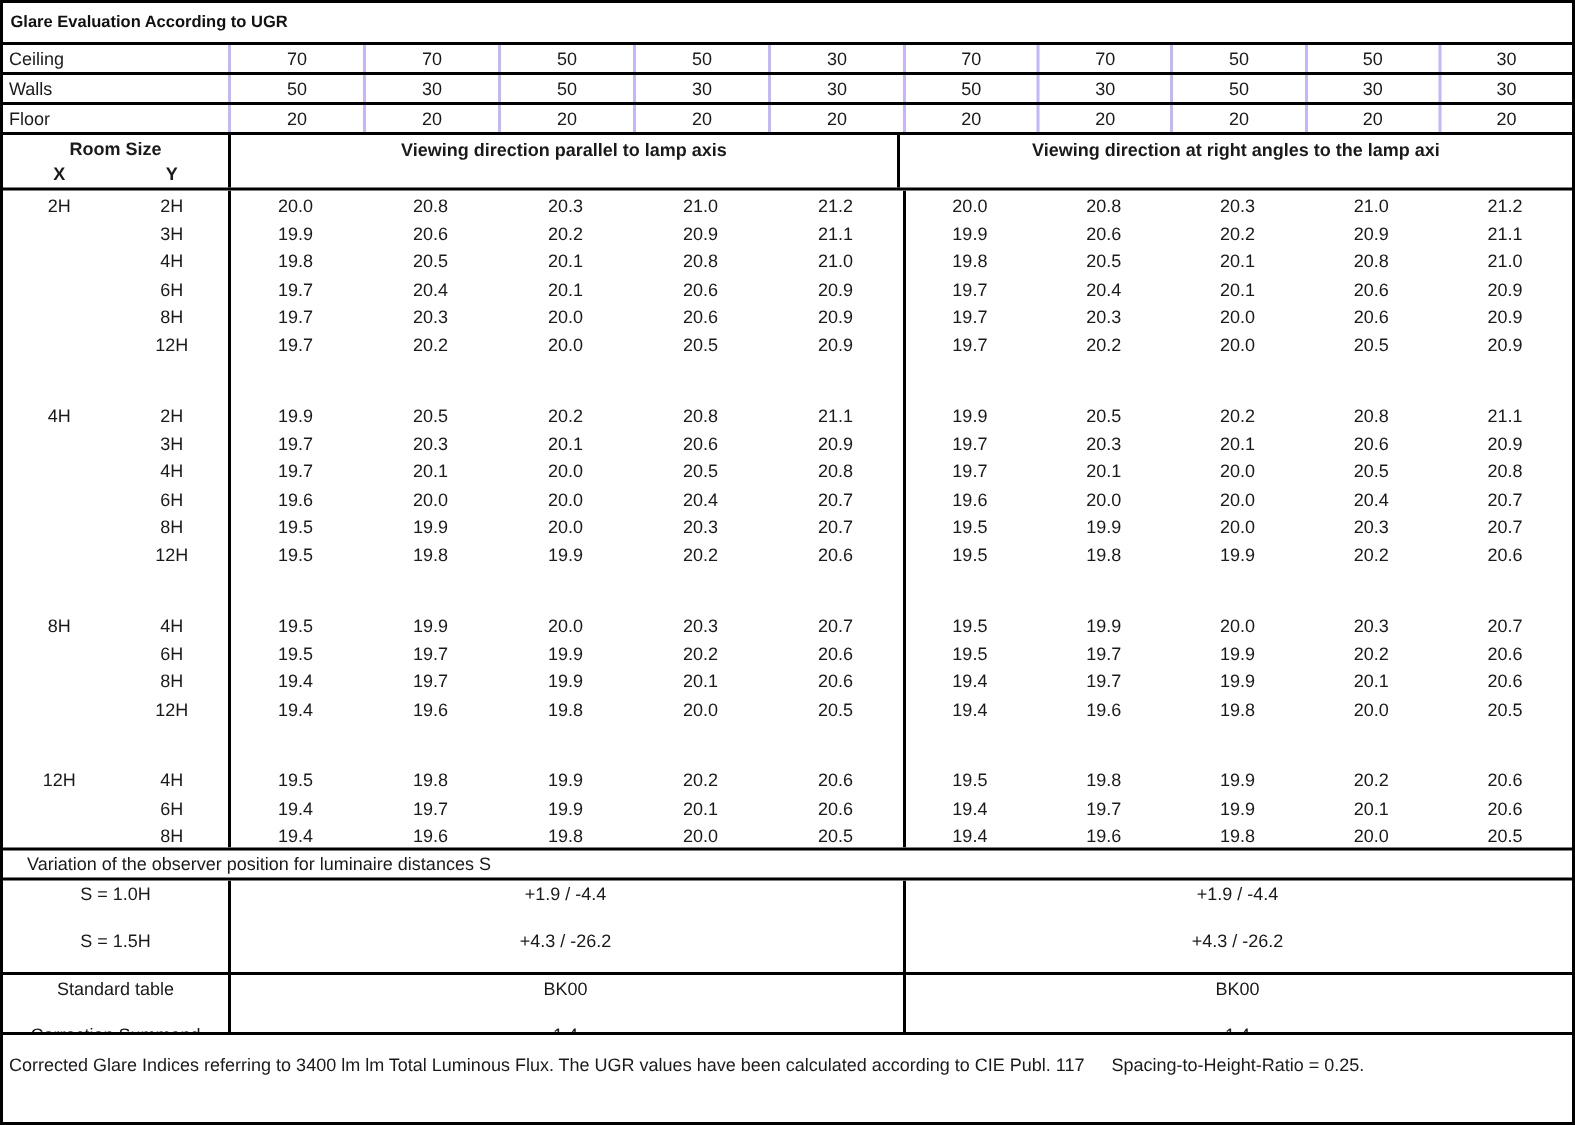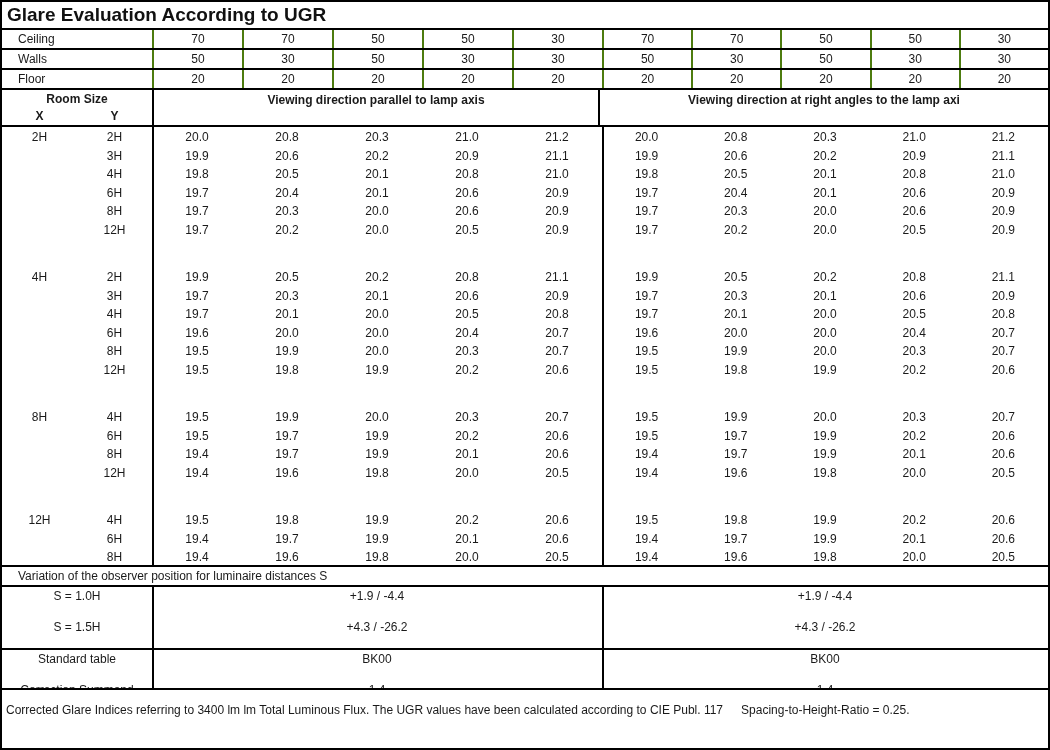--- a/index.html
+++ b/index.html
@@ -9,25 +9,25 @@
     border: 2px solid #000;
     background: #fff;
     font-family: "Liberation Sans", sans-serif;
     font-size: 12px;
     color: #1a1a1a;
     overflow: hidden;
     position: relative;
   }
   
   .title-row { height: 28px; border-bottom: 2px solid #000; display: flex; align-items: center;
-               padding-left: 5px; font-weight: bold; font-size: 19px; color: #111; }
+               padding-left: 5px; font-weight: bold; font-size: 11px; color: #111; }
   
   .surface-row { height: 20px; border-bottom: 2px solid #000; display: flex; line-height: 17px; }
-  .surface-label { width: 150px; padding-left: 16px; display: flex; align-items: center; }
-  .scell { border-left: 2px solid #4d7c0f; display: flex; align-items: center; justify-content: center; }
+  .surface-label { width: 150px; padding-left: 4px; display: flex; align-items: center; }
+  .scell { border-left: 2px solid #c4b5fd; display: flex; align-items: center; justify-content: center; }
   .scell.l { width: 90px; }
   .scell.r { width: 89.2px; }
   
   .header-row { height: 37px; border-bottom: 2px solid #000; display: flex; font-weight: bold; }
   .rs-col { width: 150px; display: flex; flex-direction: column; padding-top: 2px; }
   .rs-title { text-align: center; height: 17px; }
   .rs-xy { display: flex; }
   .rs-x, .rs-y { width: 75px; text-align: center; }
   .hd-half { border-left: 2px solid #000; text-align: center; padding-top: 3px; }
   .hd-half.l { width: 450px; }

